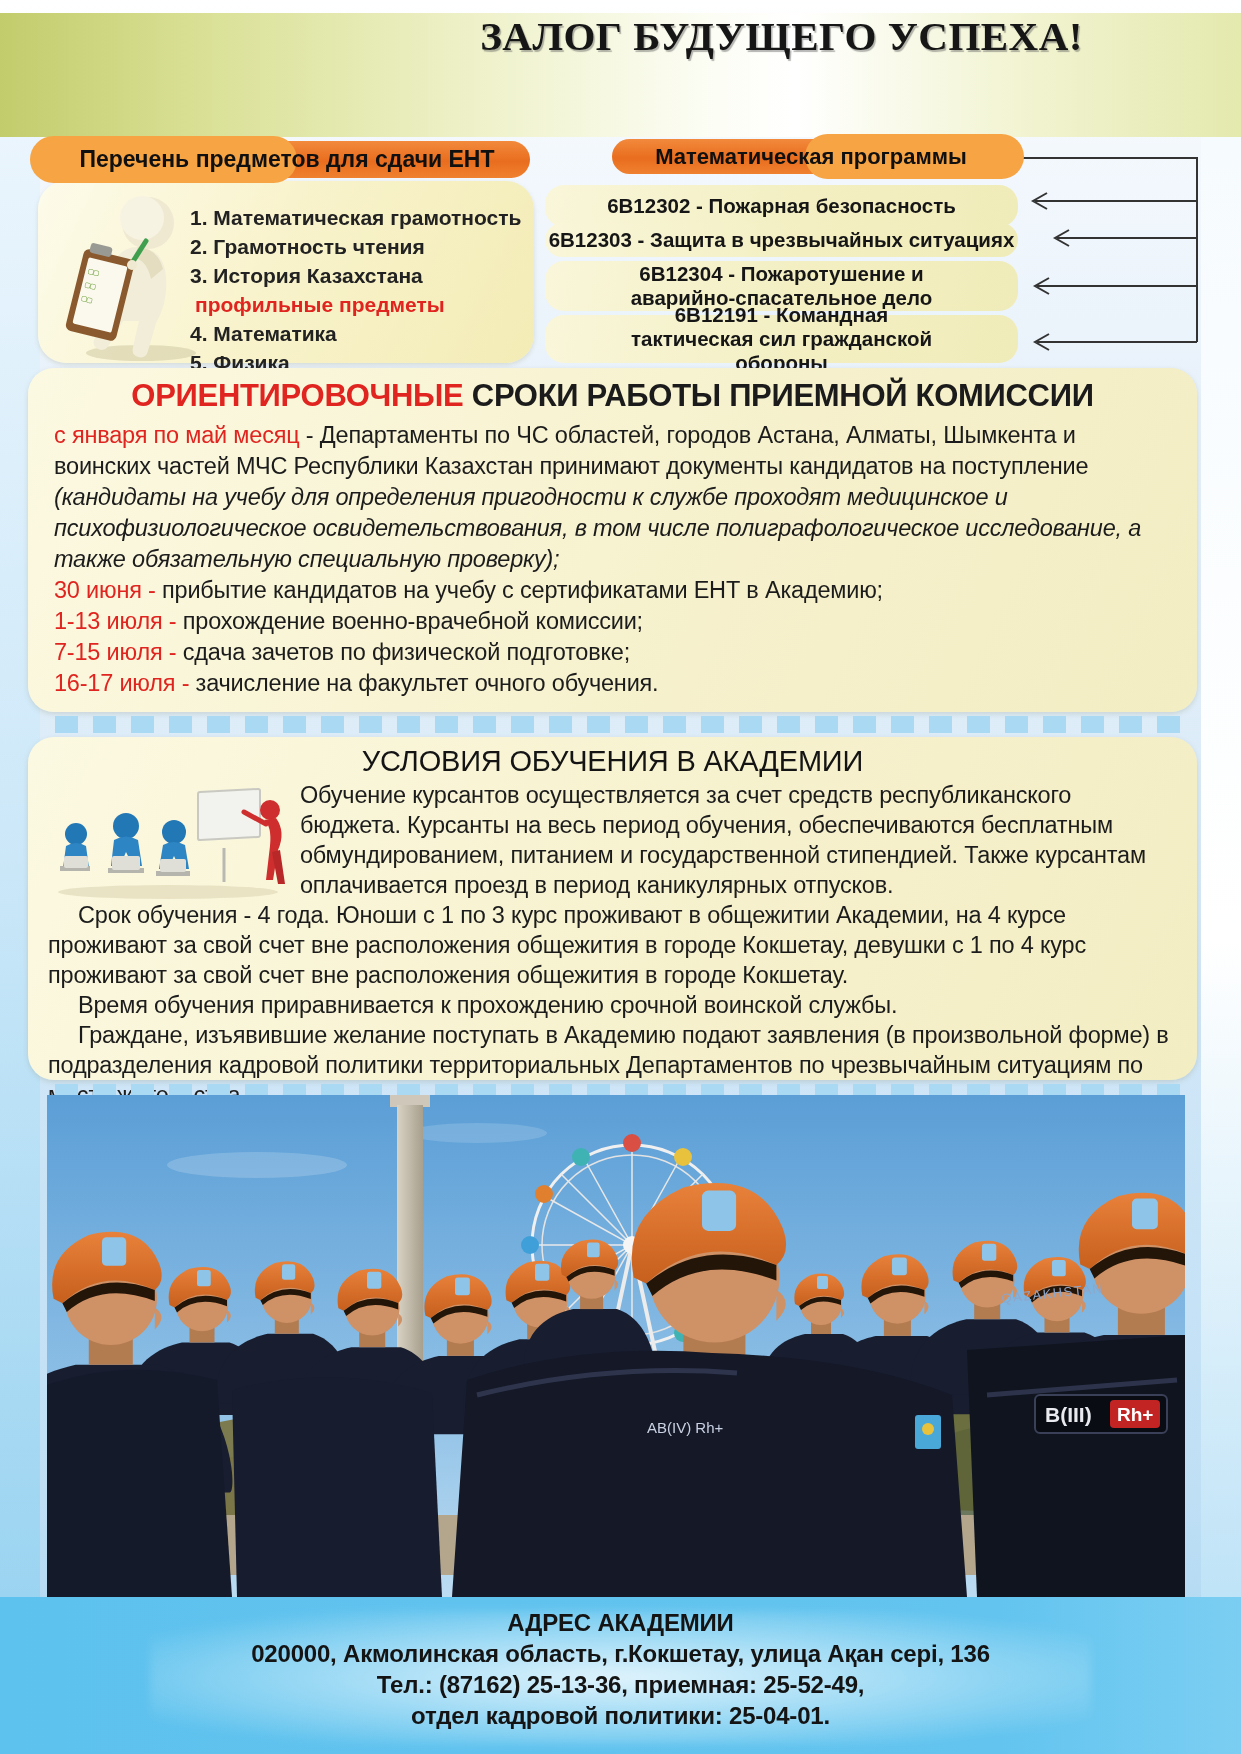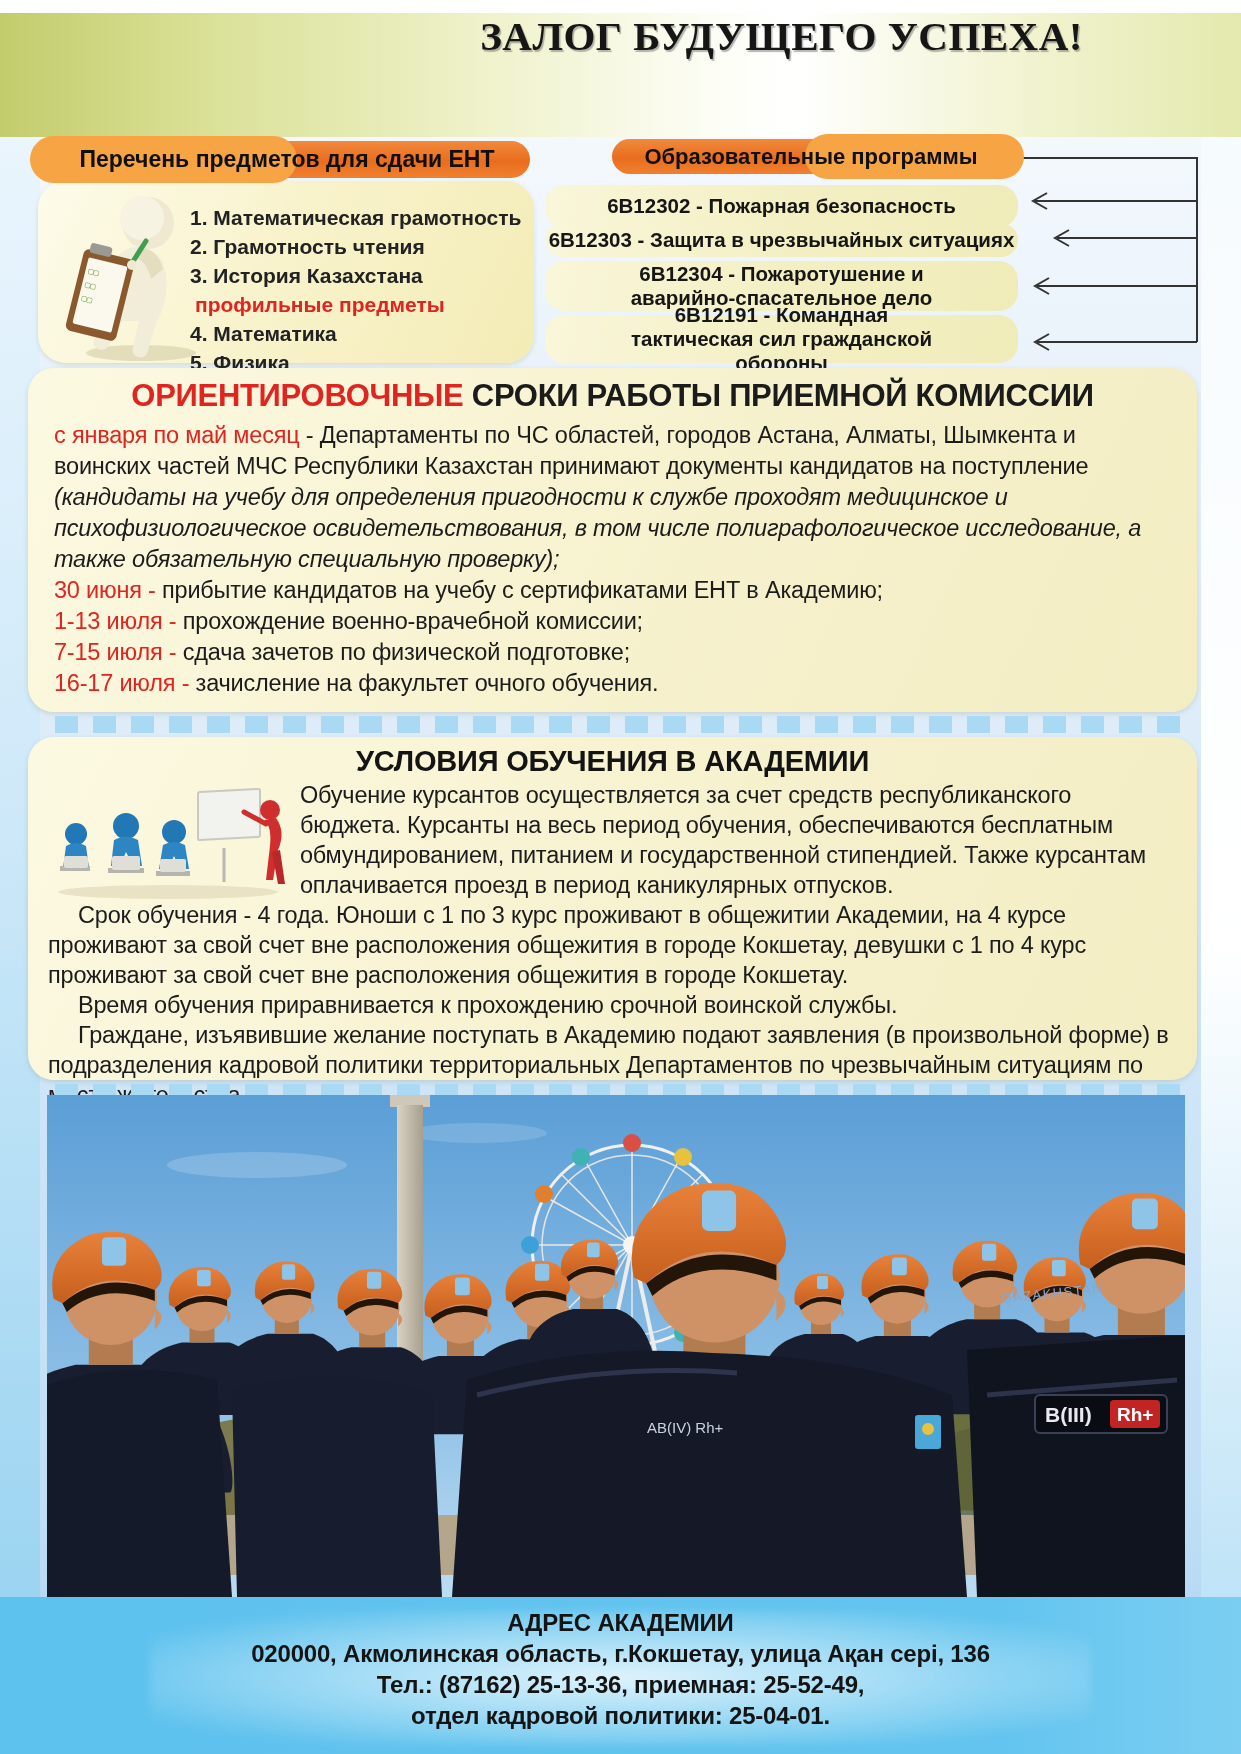--- a/index.html
+++ b/index.html
@@ -69,21 +69,21 @@
   .admission-panel{top:368px;height:344px;}
   .conditions-panel{top:737px;height:343px;}
 
   .adm-heading{text-align:center;padding-top:10px;font-weight:700;font-size:31px;letter-spacing:-.3px;color:#1b1b1b;}
   .adm-heading .red{color:#e0241f;}
   .adm-body{padding:6px 26px 0 26px;font-size:23.5px;line-height:31px;color:#1c1c1c;letter-spacing:-.2px;}
   .red-date{color:#e0241f;}
   .adm-note{font-style:italic;}
   .sched-line{white-space:nowrap;}
 
-  .cond-heading{text-align:center;padding-top:8px;font-weight:700;font-size:29px;color:#141414;letter-spacing:-.2px;}
+  .cond-heading{text-align:center;padding-top:8px;font-weight:400;font-size:29px;color:#141414;letter-spacing:-.2px;}
   .cond-body{padding:2px 20px 0 20px;font-size:23.5px;line-height:30px;color:#1c1c1c;letter-spacing:-.2px;}
   .classroom-fig{float:left;width:238px;height:118px;margin:2px 14px 0 0;}
   .cond-p{margin:0;}
   .cond-indent{text-indent:30px;}
 
   
   .divider{
     position:absolute;left:55px;width:1135px;height:17px;z-index:2;
     background:repeating-linear-gradient(90deg,#a9d9f3 0px,#a9d9f3 23px,rgba(0,0,0,0) 23px,rgba(0,0,0,0) 38px);
   }
@@ -141,21 +141,21 @@
       <div class="subj-line">1. Математическая грамотность</div>
       <div class="subj-line">2. Грамотность чтения</div>
       <div class="subj-line">3. История Казахстана</div>
       <div class="subj-line subj-red">профильные предметы</div>
       <div class="subj-line">4. Математика</div>
       <div class="subj-line">5. Физика</div>
     </div>
   </div>
 
   <div class="hdr-pill pill-back-right programs-pill">
-    <span>Образовательные программы</span>
+    <span>Математическая программы</span>
   </div>
 
   <div class="prog-pill prog-1">6В12302 - Пожарная безопасность</div>
   <div class="prog-pill prog-2">6В12303 - Защита в чрезвычайных ситуациях</div>
   <div class="prog-pill prog-3">6В12304 - Пожаротушение и аварийно-спасательное дело</div>
   <div class="prog-pill prog-4">6В12191 - Командная тактическая сил гражданской обороны</div>
 
   <svg class="prog-connector" width="236" height="226" viewBox="0 0 236 226">
     <g stroke="#333" stroke-width="2" fill="none">
       <path d="M10,22 L192,22 L192,206"></path>

